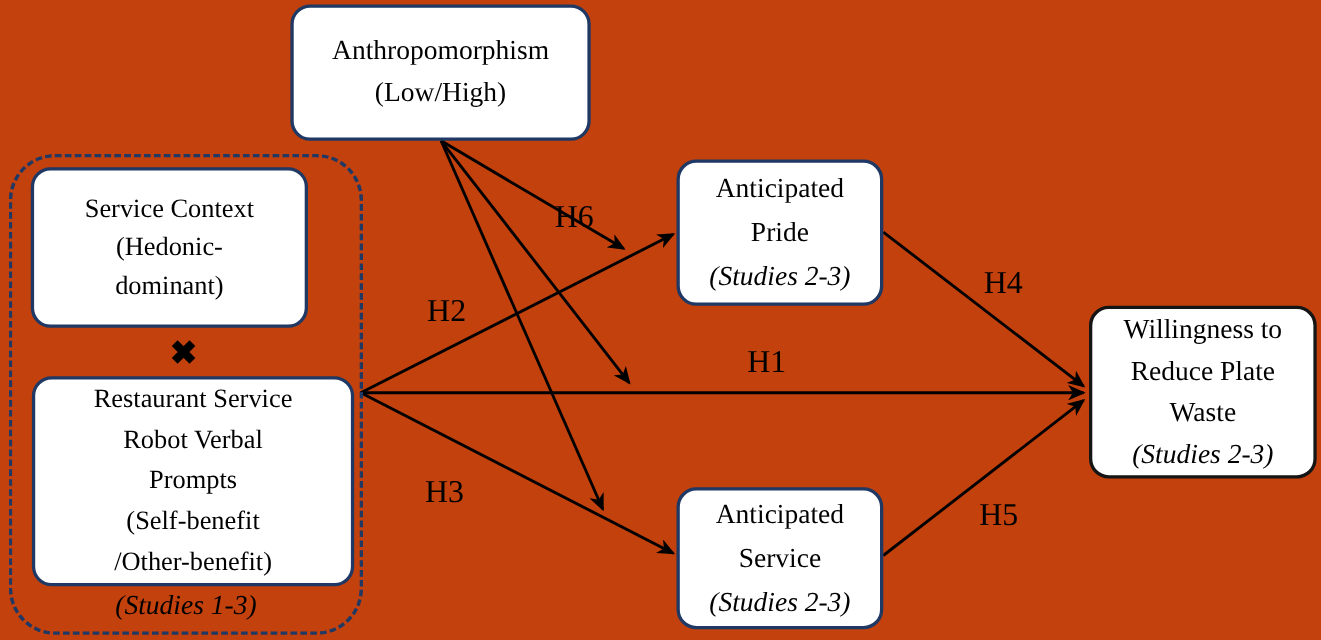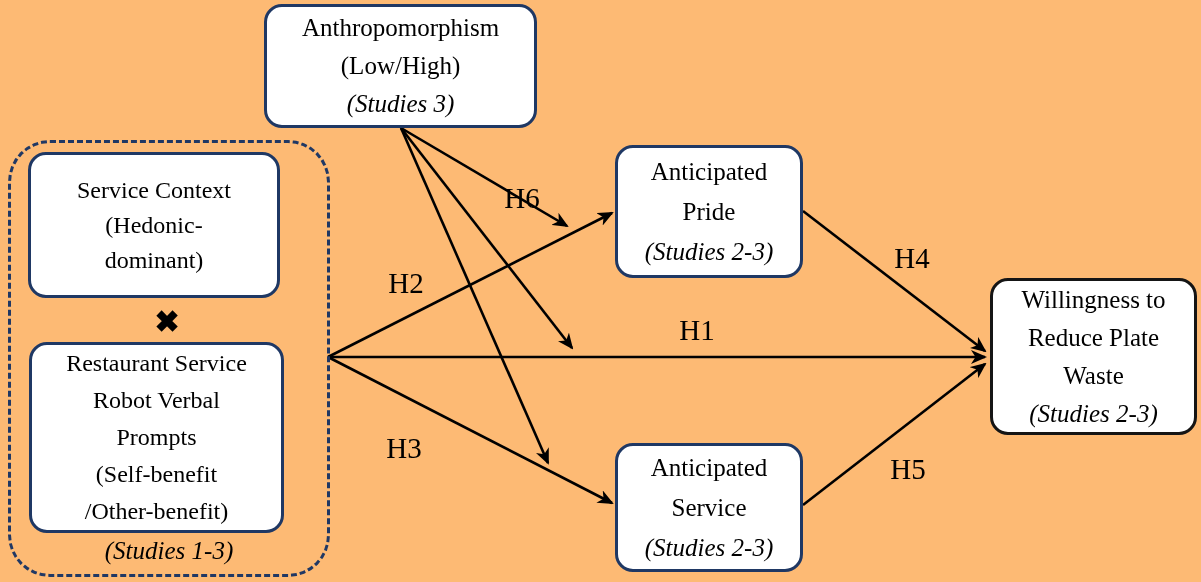--- a/index.html
+++ b/index.html
@@ -1,20 +1,20 @@
 <!DOCTYPE html>
 <html><head>
 <meta charset="utf-8">
 <style>
   html, body { margin: 0; padding: 0; background: #ffffff; }
   .canvas {
     position: relative;
     width: 1201px;
     height: 582px;
-    background: #fdba74;
+    background: #c2410c;
     font-family: "Liberation Serif", "DejaVu Serif", serif;
     color: #000000;
     overflow: hidden;
   }
   .arrows {
     position: absolute;
     left: 0; top: 0;
     width: 1201px; height: 582px;
   }
   .box {
@@ -34,21 +34,21 @@
   .dashed-group {
     position: absolute;
     box-sizing: border-box;
     border: 3.5px dashed #203864;
     border-radius: 42px;
     background: transparent;
   }
   
   .anthro  { left: 264px; top: 4px;   width: 273px; height: 124px; font-size: 25px; line-height: 38px; }
   .service { left: 28px;  top: 152px; width: 252px; height: 146px; font-size: 24px; line-height: 35px; }
-  .robot   { left: 29px;  top: 342px; width: 255px; height: 191px; font-size: 24px; line-height: 37px; }
+  .robot   { left: 29px;  top: 342px; width: 293px; height: 191px; font-size: 24px; line-height: 37px; }
   .pride   { left: 615px; top: 145px; width: 188px; height: 133px; font-size: 25px; line-height: 40px; }
   .regret  { left: 615px; top: 443px; width: 188px; height: 129px; font-size: 25px; line-height: 40px; }
   .willing { left: 990px; top: 278px; width: 207px; height: 157px; font-size: 25px; line-height: 38px;
              border-color: #151515; }
   .group-iv { left: 8px; top: 140px; width: 322px; height: 437px; }
   .x-symbol {
     position: absolute;
     left: 167px; top: 322px;
     transform: translate(-50%, -50%);
     font-size: 30px;
@@ -96,21 +96,20 @@
     <line x1="803" y1="505" x2="985" y2="364" stroke="#000" stroke-width="2.6" marker-end="url(#ah)"></line>
 
     <line x1="401" y1="128" x2="567" y2="226" stroke="#000" stroke-width="2.6" marker-end="url(#ah)"></line>
     <line x1="401" y1="128" x2="572" y2="348" stroke="#000" stroke-width="2.6" marker-end="url(#ah)"></line>
     <line x1="401" y1="128" x2="548" y2="463" stroke="#000" stroke-width="2.6" marker-end="url(#ah)"></line>
   </svg>
 
   <div class="box anthro">
     <span class="line">Anthropomorphism</span>
     <span class="line">(Low/High)</span>
-    <span class="line note">(Studies 3)</span>
   </div>
 
   <div class="dashed-group group-iv"></div>
 
   <div class="box service">
     <span class="line">Service Context</span>
     <span class="line">(Hedonic-</span>
     <span class="line">dominant)</span>
   </div>
 

